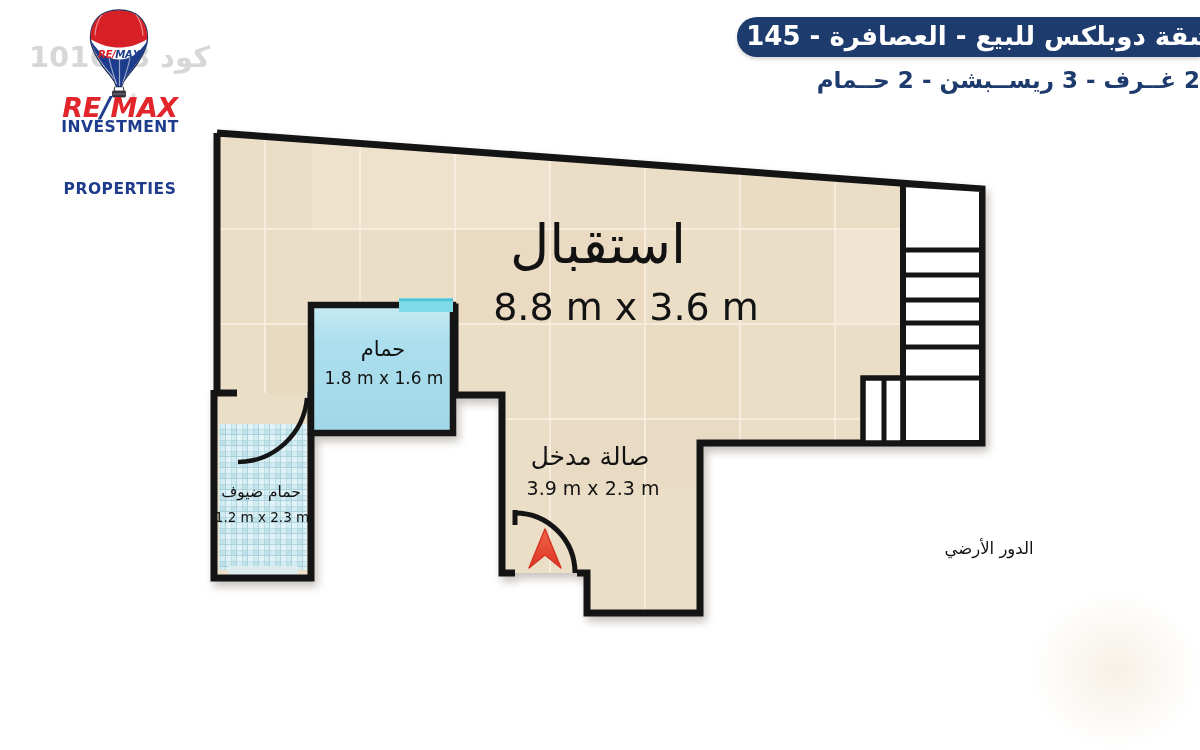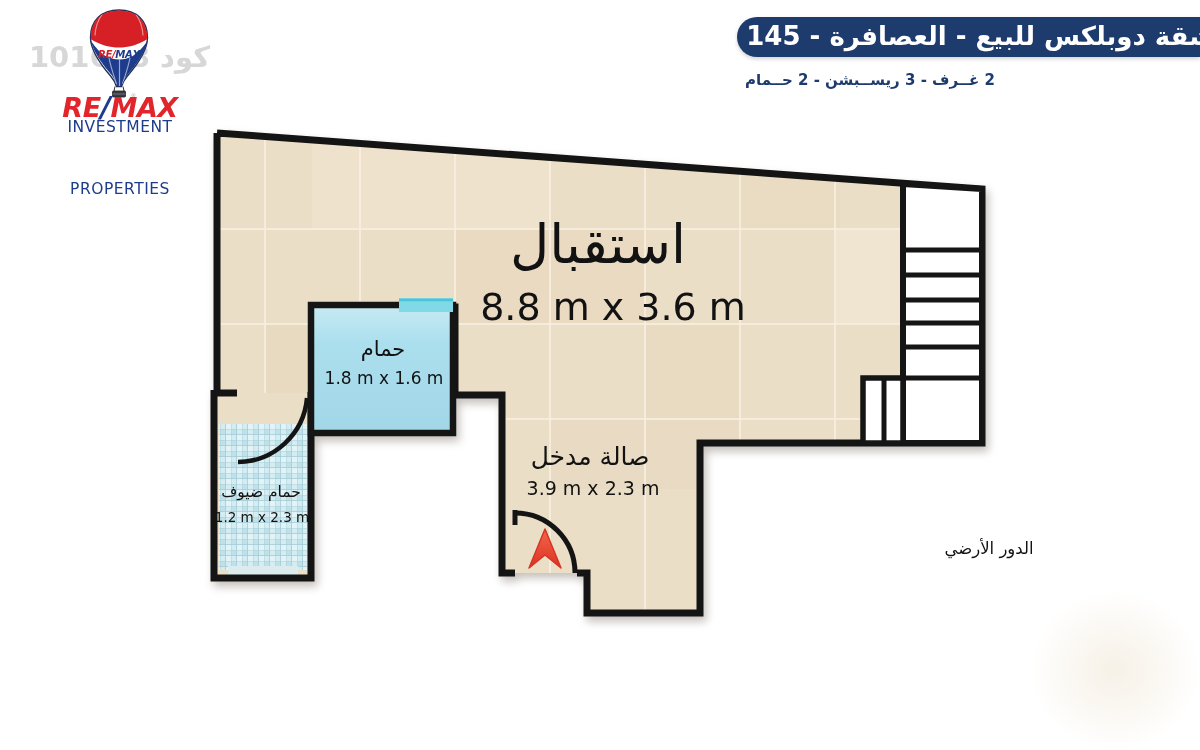--- a/index.html
+++ b/index.html
@@ -16,41 +16,41 @@
     background:#1e3b6e;border-radius:21px 0 0 21px;
     box-shadow:0 2px 4px rgba(0,0,0,.18);
     display:flex;align-items:center;justify-content:center;
   }
   .banner-text{
     color:#ffffff;font-size:26px;font-weight:700;direction:rtl;
     white-space:nowrap;padding:0 14px 2px 10px;
   }
   .subtitle{
     left:745px;top:62px;width:455px;height:36px;line-height:36px;
-    text-align:left;color:#1e3b6e;font-size:15px;font-weight:700;
+    text-align:right;color:#1e3b6e;font-size:23px;font-weight:700;
     direction:rtl;white-space:nowrap;
   }
 
   
   .watermark{
     left:24px;top:42px;width:186px;line-height:30px;text-align:right;
     direction:rtl;font-size:29px;font-weight:700;color:#d7d7d7;
     letter-spacing:1px;z-index:1;white-space:nowrap;
   }
   .balloon{left:84px;top:8px;z-index:2;}
   .wordmark{
     left:60px;top:94px;width:120px;line-height:26px;text-align:center;
     font-size:27px;font-weight:700;font-style:italic;letter-spacing:-.5px;
     z-index:2;white-space:nowrap;
   }
   .wordmark .re,.wordmark .max{color:#e1252b;}
   .wordmark .slash{color:#1e3c8c;font-size:1.06em;}
   .logo-line{
     left:60px;width:120px;text-align:center;color:#1e3c8c;
-    font-size:15.5px;font-weight:400;letter-spacing:.5px;z-index:2;
+    font-size:15.5px;font-weight:700;letter-spacing:.5px;z-index:2;
   }
   .line1{top:119px;line-height:16px;}
   .line2{top:135px;line-height:16px;margin-top:46px;}
 
   
   .plan-svg{left:0;top:0;filter:drop-shadow(3px 5px 4px rgba(90,75,60,.35));}
   .room-label{
     transform:translate(-50%,-50%);color:#121212;font-weight:400;
     white-space:nowrap;text-align:center;z-index:3;
   }
@@ -159,21 +159,21 @@
 
   <g>
     <path d="M515 513 A60 60 0 0 1 575 573" fill="none" stroke="#141414" stroke-width="5"></path>
     <path d="M515 510 L515 525" stroke="#141414" stroke-width="5" fill="none"></path>
   </g>
 
   <path d="M545 529 L561 568 L545 555 L529 568 Z" fill="url(#arrowGrad)" stroke="#d63524" stroke-width="1.5" stroke-linejoin="round"></path>
 </svg>
 
 <div class="abs room-label" dir="rtl" style="left:598px;top:244px;font-size:54px;">استقبال</div>
-<div class="abs room-label" dir="ltr" style="left:613px;top:307px;font-size:38px;text-align:center;">8.8 m x 3.6 m</div>
+<div class="abs room-label" dir="ltr" style="left:626px;top:307px;font-size:38px;text-align:center;">8.8 m x 3.6 m</div>
 
 <div class="abs room-label" dir="rtl" style="left:383px;top:349px;font-size:21px;">حمام</div>
 <div class="abs room-label" dir="ltr" style="left:384px;top:378px;font-size:17px;">1.8 m x 1.6 m</div>
 
 <div class="abs room-label" dir="rtl" style="left:261px;top:492px;font-size:15.5px;">حمام ضيوف</div>
 <div class="abs room-label" dir="ltr" style="left:262px;top:517px;font-size:13.5px;">1.2 m x 2.3 m</div>
 
 <div class="abs room-label" dir="rtl" style="left:590px;top:456px;font-size:25px;">صالة مدخل</div>
 <div class="abs room-label" dir="ltr" style="left:593px;top:488px;font-size:19px;">3.9 m x 2.3 m</div>
 

